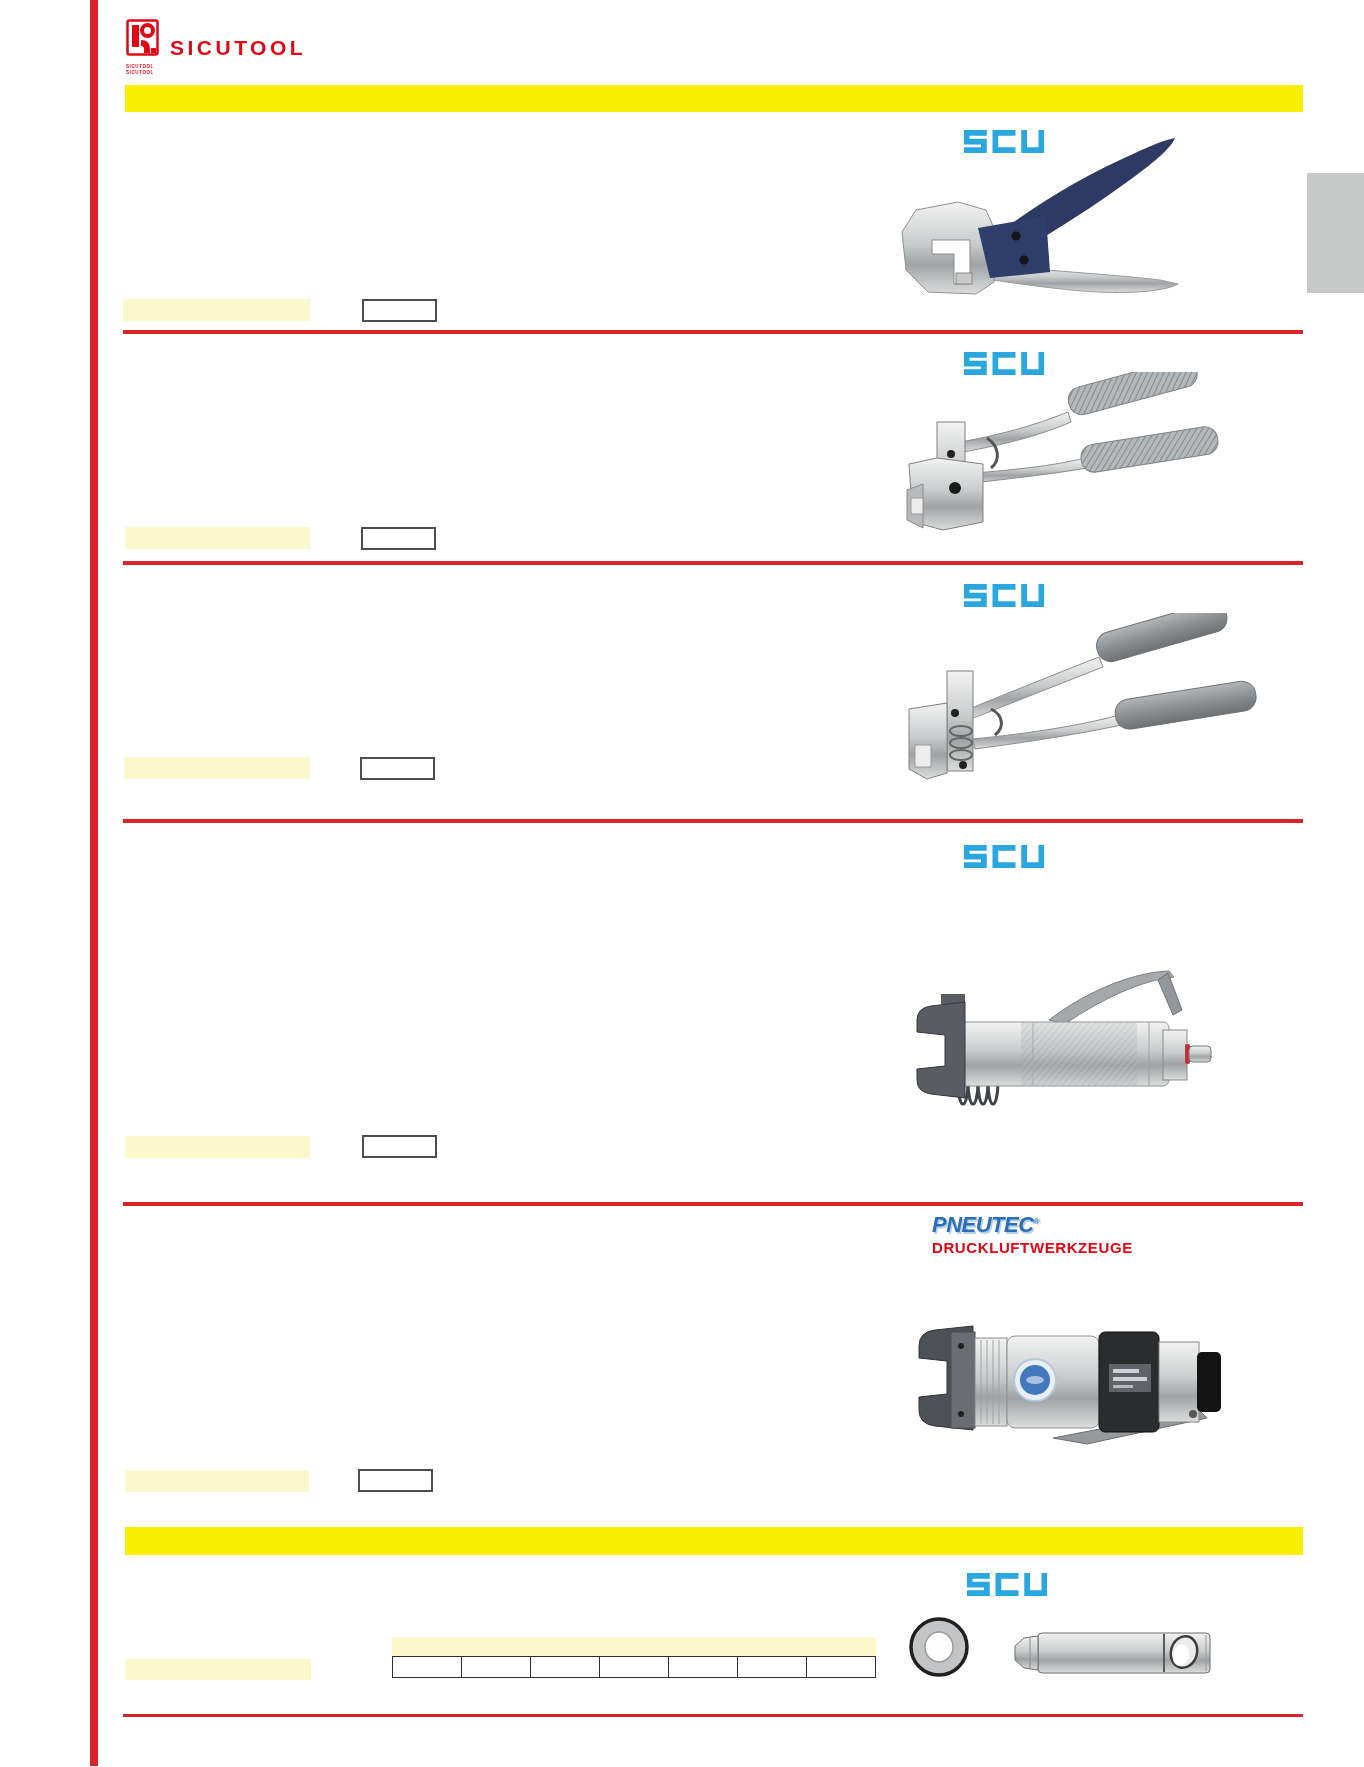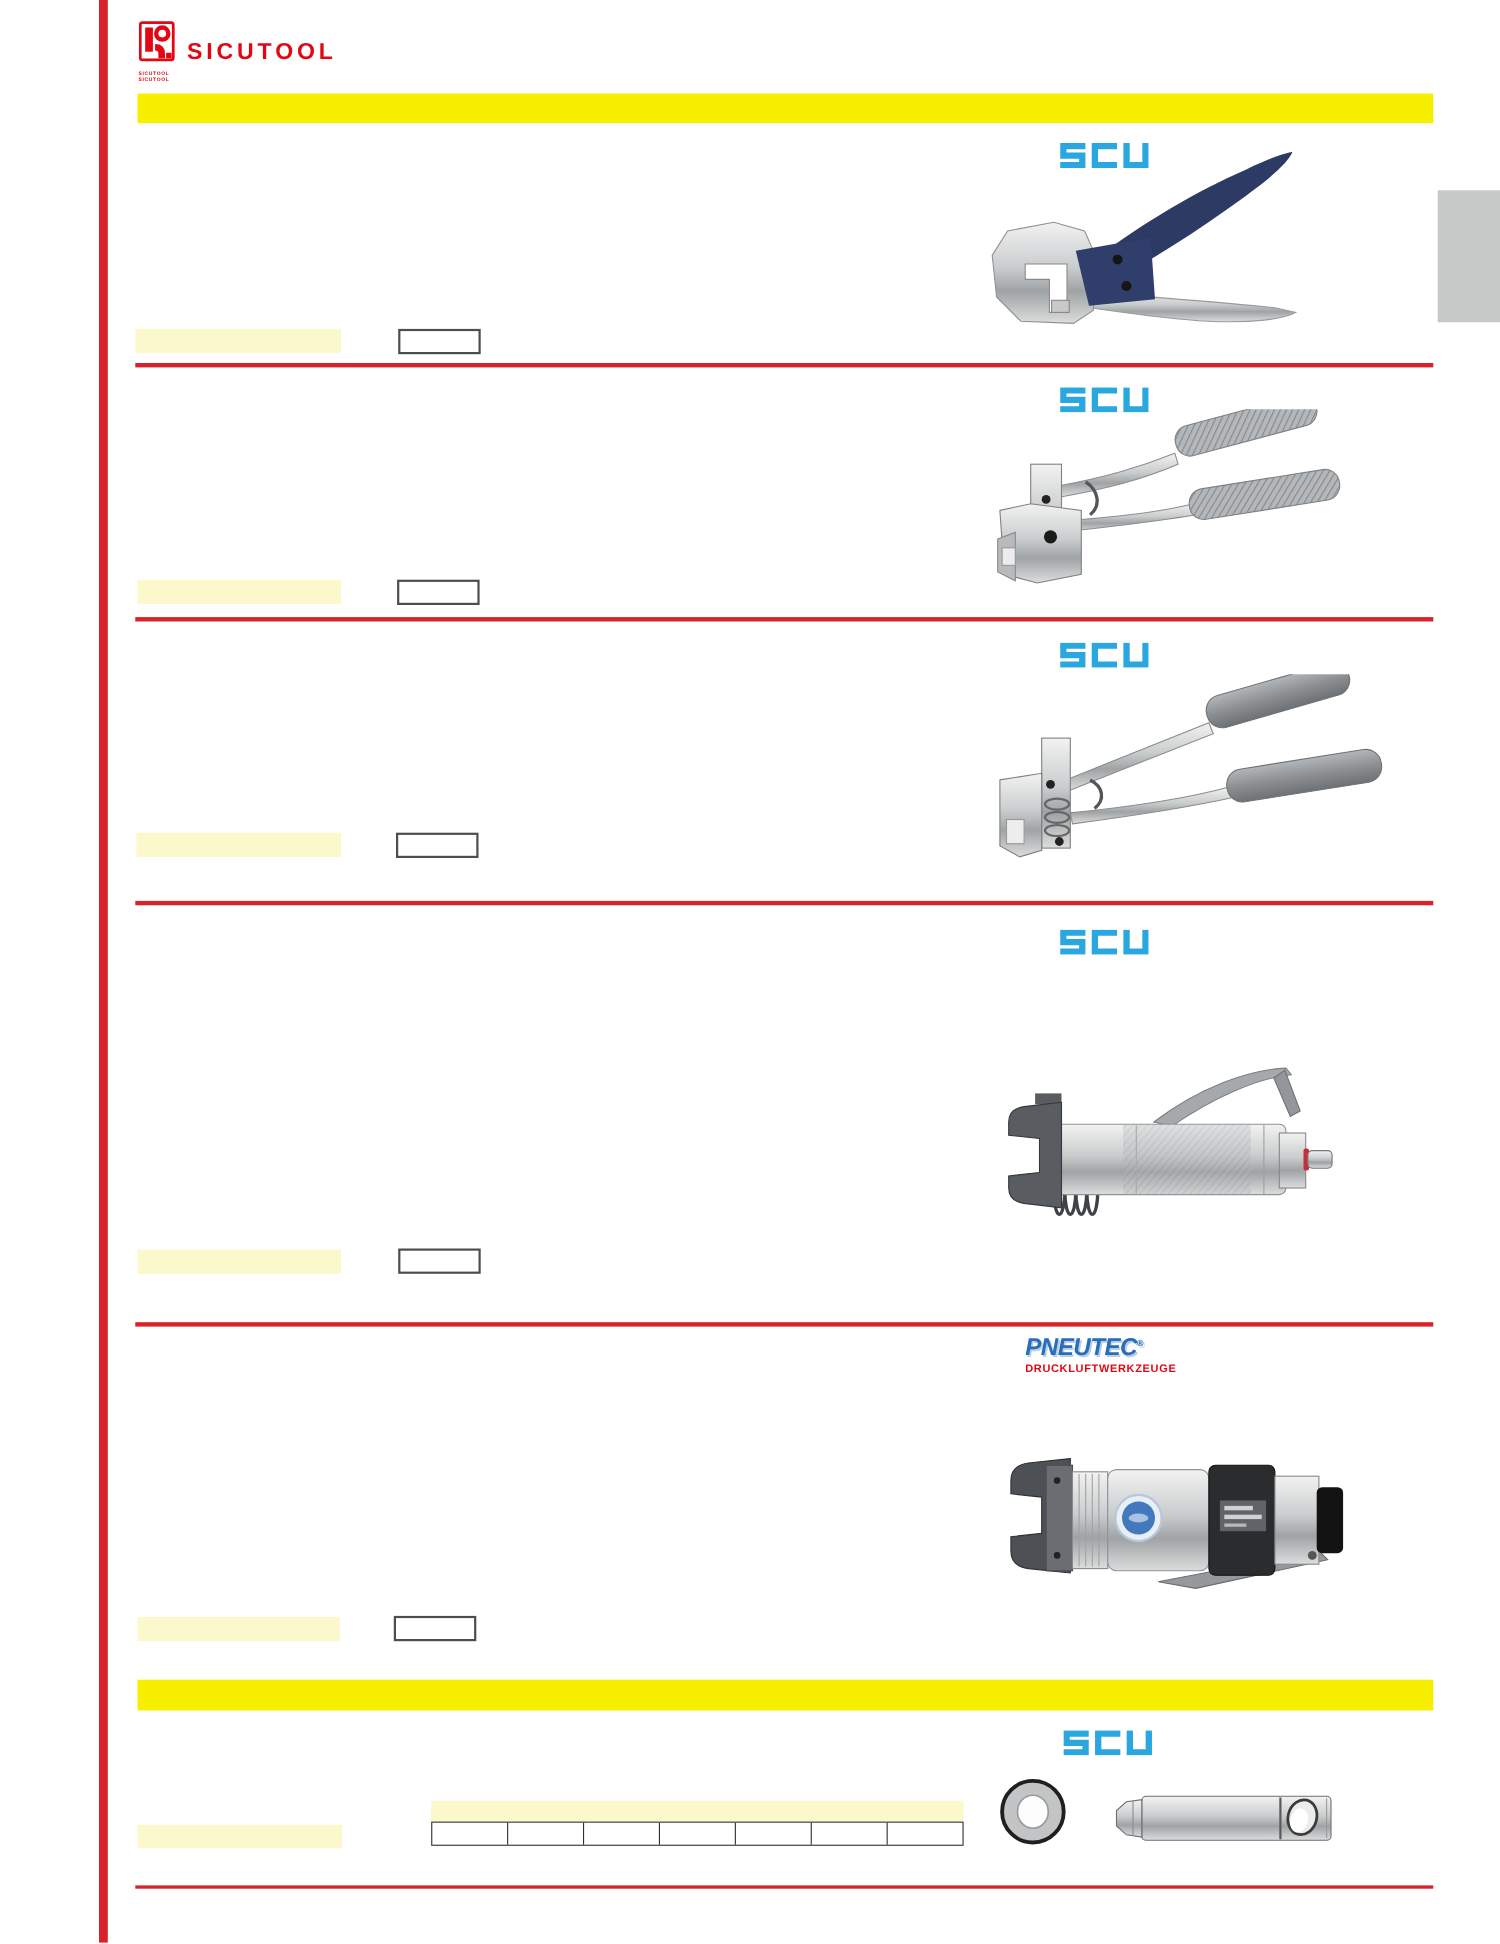--- a/index.html
+++ b/index.html
@@ -13,21 +13,21 @@
   .codebox{background:#ffffff;border:2px solid #4d4d4d;width:71px;height:19px;}
   .gray-tab{left:1307px;top:173px;width:57px;height:120px;background:#c7c9c8;}
   .logo-text{left:170px;top:36px;color:#e30613;font-size:21px;font-weight:800;letter-spacing:3.5px;}
   .logo-sub{left:126px;top:64px;color:#e30613;font-size:4.5px;font-weight:bold;letter-spacing:.6px;line-height:1.25;}
   .logo-sub span{display:block;}
   .scu{width:82px;height:23px;}
   .pneutec{left:932px;top:1212px;width:148px;text-align:left;}
   .pneutec-text{color:#2a6db8;font-size:22px;font-style:italic;font-weight:800;letter-spacing:-.5px;
                 text-shadow:1.5px 1.5px 0 #b9cfe8;white-space:nowrap;}
   .pneutec-reg{font-size:8px;vertical-align:super;font-style:normal;}
-  .pneutec-sub{color:#e30613;font-size:10px;font-weight:bold;letter-spacing:.6px;margin-top:1px;white-space:nowrap;}
+  .pneutec-sub{color:#e30613;font-size:15px;font-weight:bold;letter-spacing:.6px;margin-top:1px;white-space:nowrap;}
   .strip{left:392px;top:1637px;width:484px;height:19px;background:#fbf8cc;}
   .spec-table{left:392px;top:1656px;width:484px;height:22px;display:flex;background:#fff;
               border:1px solid #2e2e2e;box-sizing:border-box;}
   .spec-table .cell{flex:1;border-right:1px solid #2e2e2e;}
   .spec-table .cell:last-child{border-right:none;}
 </style>
 </head>
 <body>
 
 <svg width="0" height="0" style="position:absolute" aria-hidden="true">

